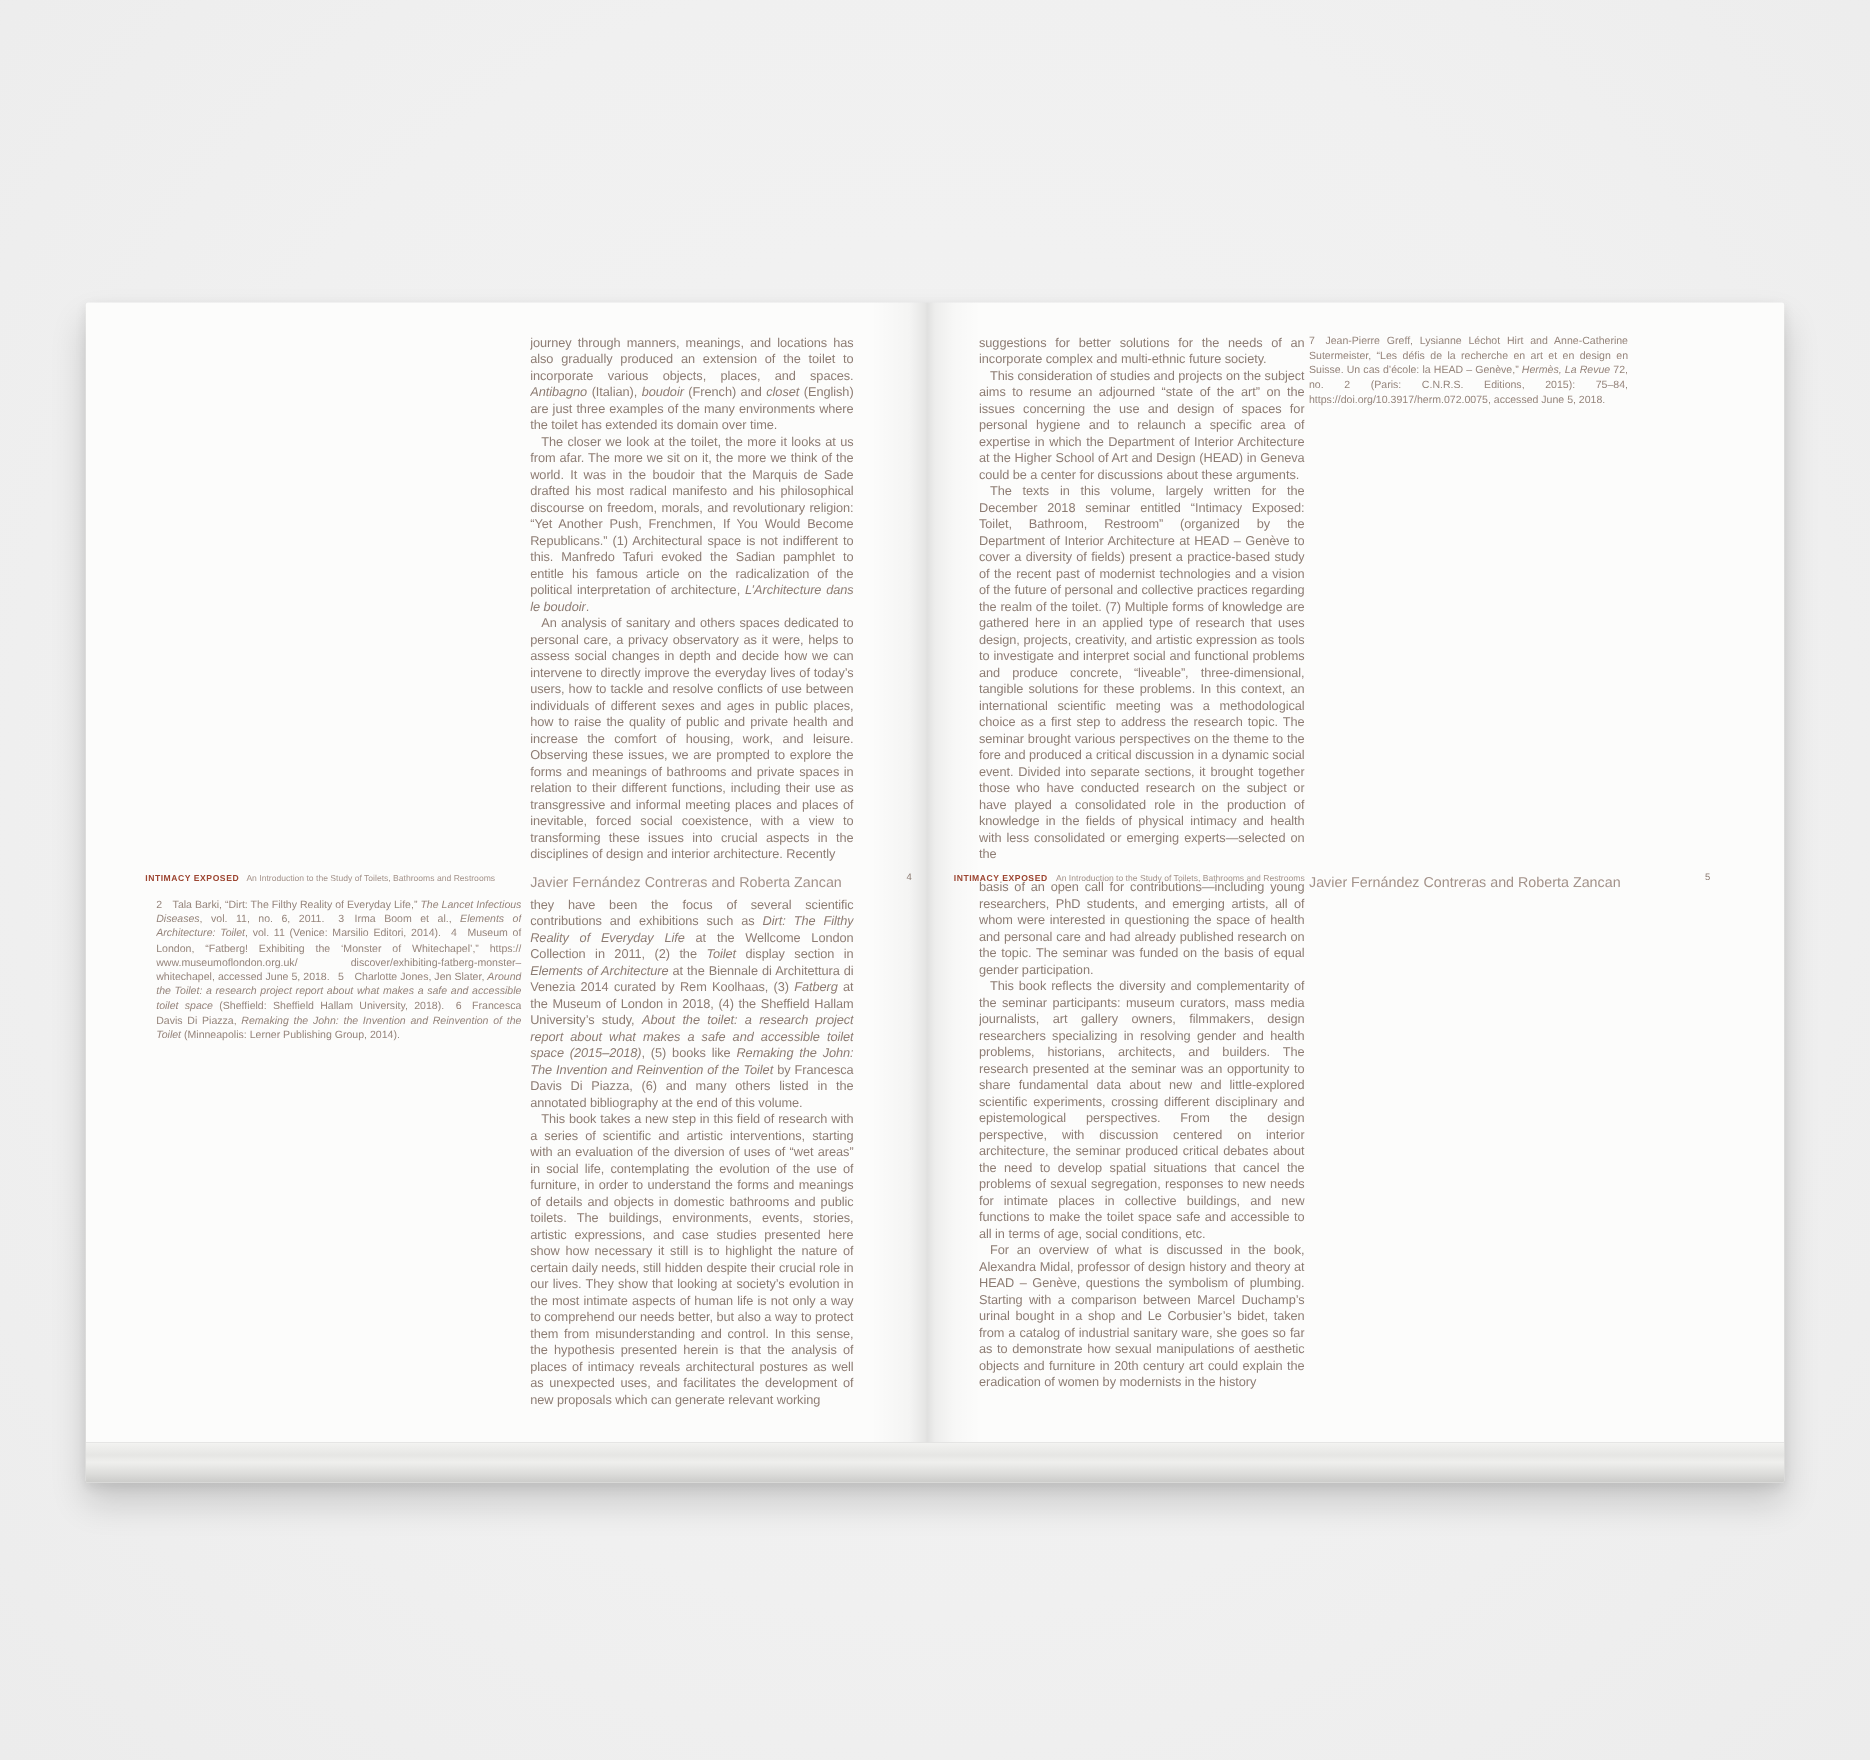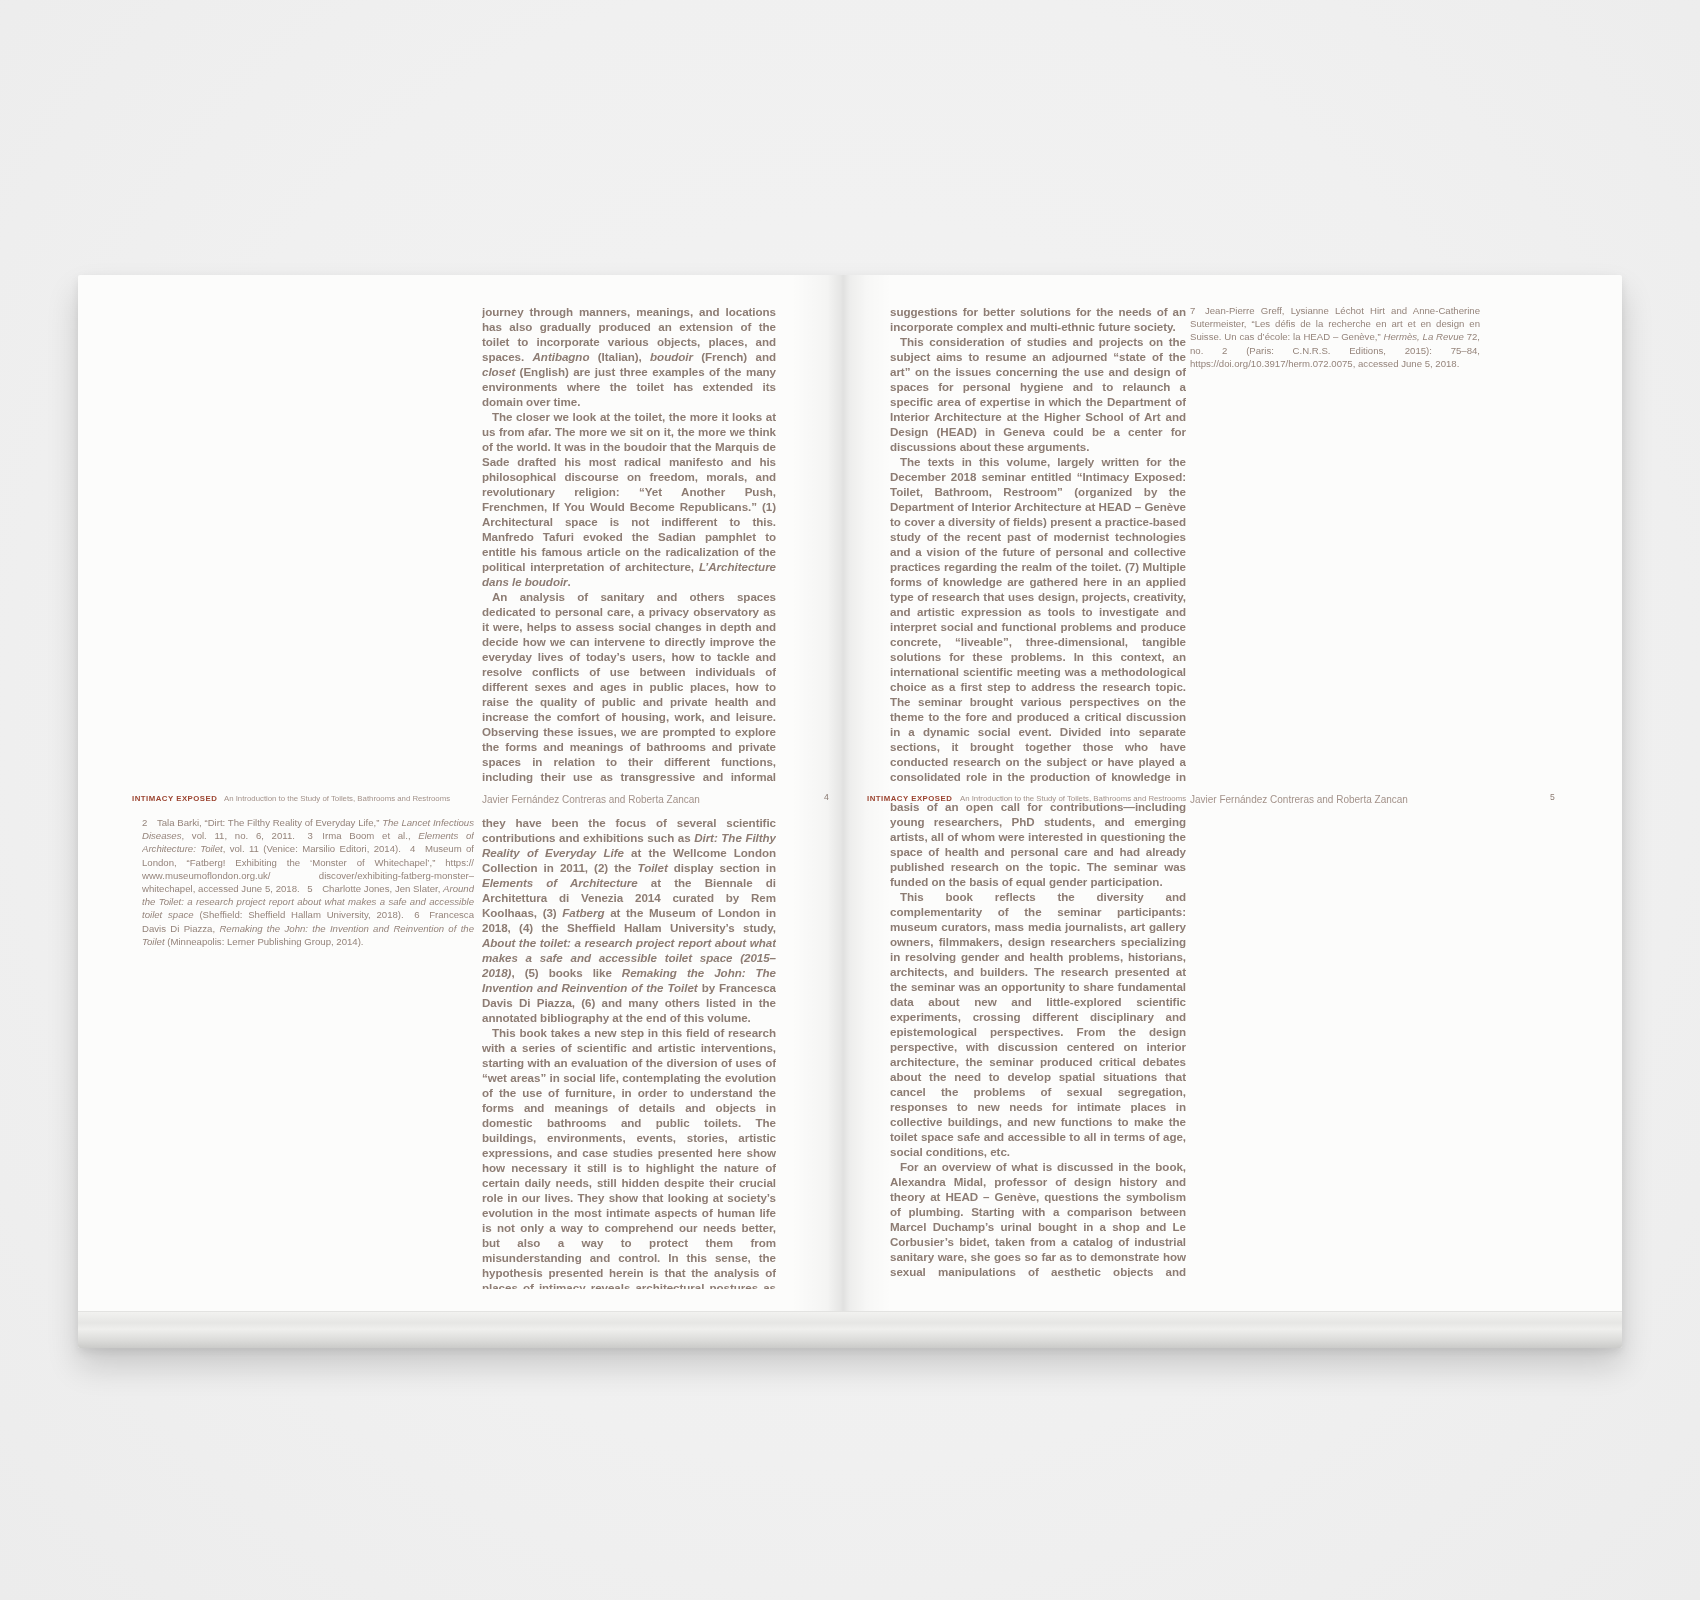--- a/index.html
+++ b/index.html
@@ -19,28 +19,28 @@
     background:linear-gradient(to right,
       rgba(0,0,0,0) 0%, rgba(0,0,0,0.03) 35%, rgba(0,0,0,0.09) 49%,
       rgba(0,0,0,0.11) 51%, rgba(0,0,0,0.06) 58%, rgba(0,0,0,0.02) 75%, rgba(0,0,0,0) 100%);
   }
   .block-edge {
     position:absolute; left:0; right:0; bottom:0; height:36px;
     border-top:1px solid #e3e3e1; border-radius:0 0 2px 2px;
     background:linear-gradient(to bottom, #f2f2f0 0%, #e6e6e4 30%, #efefed 48%, #dcdcda 78%, #cbcbc9 100%);
   }
   .col { position:absolute; overflow:hidden; text-align:justify; }
-  .main { width:294px; font-size:11.6px; line-height:15px; color:#8d7c73; letter-spacing:-0.05px;font-weight:bold; }
+  .main { width:294px; font-size:11.6px; line-height:15px; color:#8d7c73; letter-spacing:-0.05px; }
   .fn   { font-size:9.6px; line-height:13.2px; color:#95847b; }
   .para { margin:0; }
   .para.indent { text-indent:10px; }
   i { font-style:italic; }
   .f-series { position:absolute; top:519px; font-size:7.8px; font-weight:bold; letter-spacing:0.5px; color:#9c4531; white-space:nowrap; }
   .f-sub    { position:absolute; top:519px; font-size:7.8px; color:#a3928a; white-space:nowrap; }
-  .f-auth   { position:absolute; top:519px; font-size:10px; color:#a3928a; white-space:nowrap; }
+  .f-auth   { position:absolute; top:519px; font-size:13px; color:#a3928a; white-space:nowrap; }
   .f-num    { position:absolute; top:517px; font-size:8.6px; color:#8d7c73; }
 </style>
 </head>
 <body>
 
 <div class="stage">
   <div class="spread">
 
 
     <div class="col main" style="left:404px; top:29px; height:484px;">

